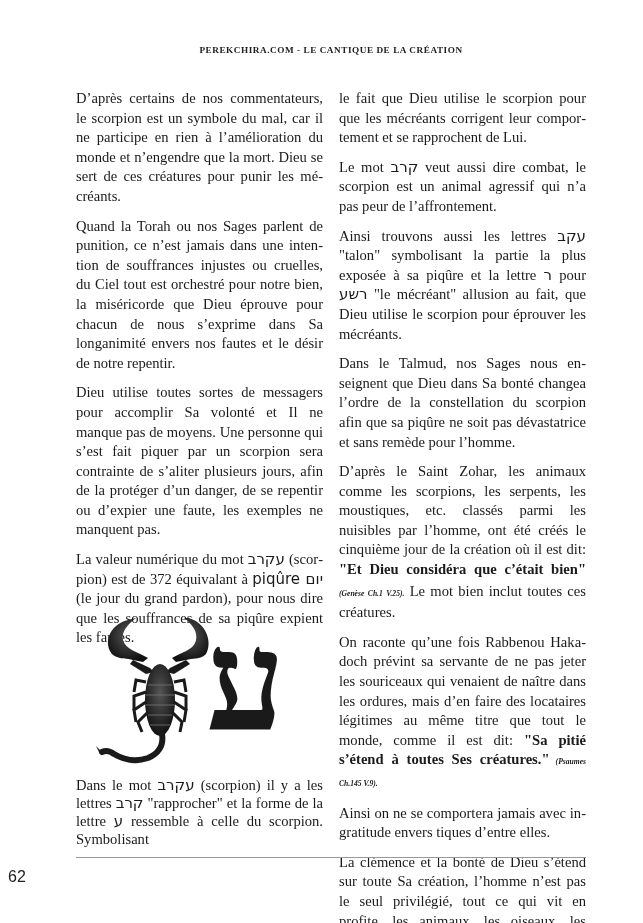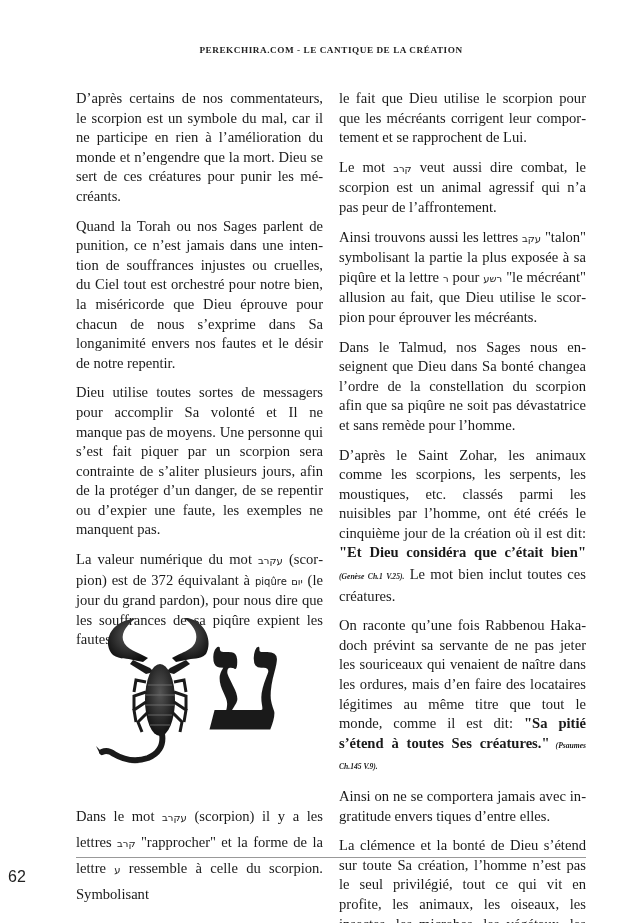--- a/index.html
+++ b/index.html
@@ -8,26 +8,26 @@
   .header { position: absolute; top: 42px; left: 76px; width: 510px; height: 16px;
             display: flex; align-items: center; flex-direction: column; }
   .header .rule { flex: 1; height: 1px; background: #333; }
   .header .title { font-size: 9.2px; letter-spacing: 0.55px; font-weight: bold; padding: 0 9px;
                    white-space: nowrap; color: #222; }
   .col { position: absolute; top: 89px; width: 247px; font-size: 14.6px; line-height: 19.6px;
          text-align: justify; hyphens: manual; }
   .col.left { left: 76px; }
   .col.right { left: 339px; }
   .col p { margin: 0 0 10px 0; }
-  .heb { font-family: "DejaVu Sans", sans-serif; font-size: 10px; direction: rtl; unicode-bidi: isolate; }
+  .heb { font-family: "DejaVu Sans", sans-serif; font-size: 15px; direction: rtl; unicode-bidi: isolate; }
   .ref { font-size: 7.6px; font-weight: bold; font-style: italic; }
   b.quote { font-weight: bold; }
   .figure { position: absolute; left: 88px; top: 600px; width: 230px; height: 170px; }
   .bottom-left { position: absolute; left: 76px; top: 776px; width: 247px; font-size: 14.6px;
-                 line-height: 25px; text-align: justify; margin-top: 28px; }
+                 line-height: 18px; text-align: justify; }
   .bottom-left p { margin: 0; }
   .footer-rule { position: absolute; top: 857px; left: 76px; width: 510px; height: 1px; background: #999; }
   .page-num { position: absolute; top: 868px; left: 8px; width: 643px; 
               font-family: "Liberation Sans", sans-serif; font-size: 16px; color: #222; }
   .ayin { font-family: "DejaVu Serif", serif; font-weight: bold; font-size: 140px; line-height: 1; }
 </style>
 </head>
 <body>
 
 <div class="header">

